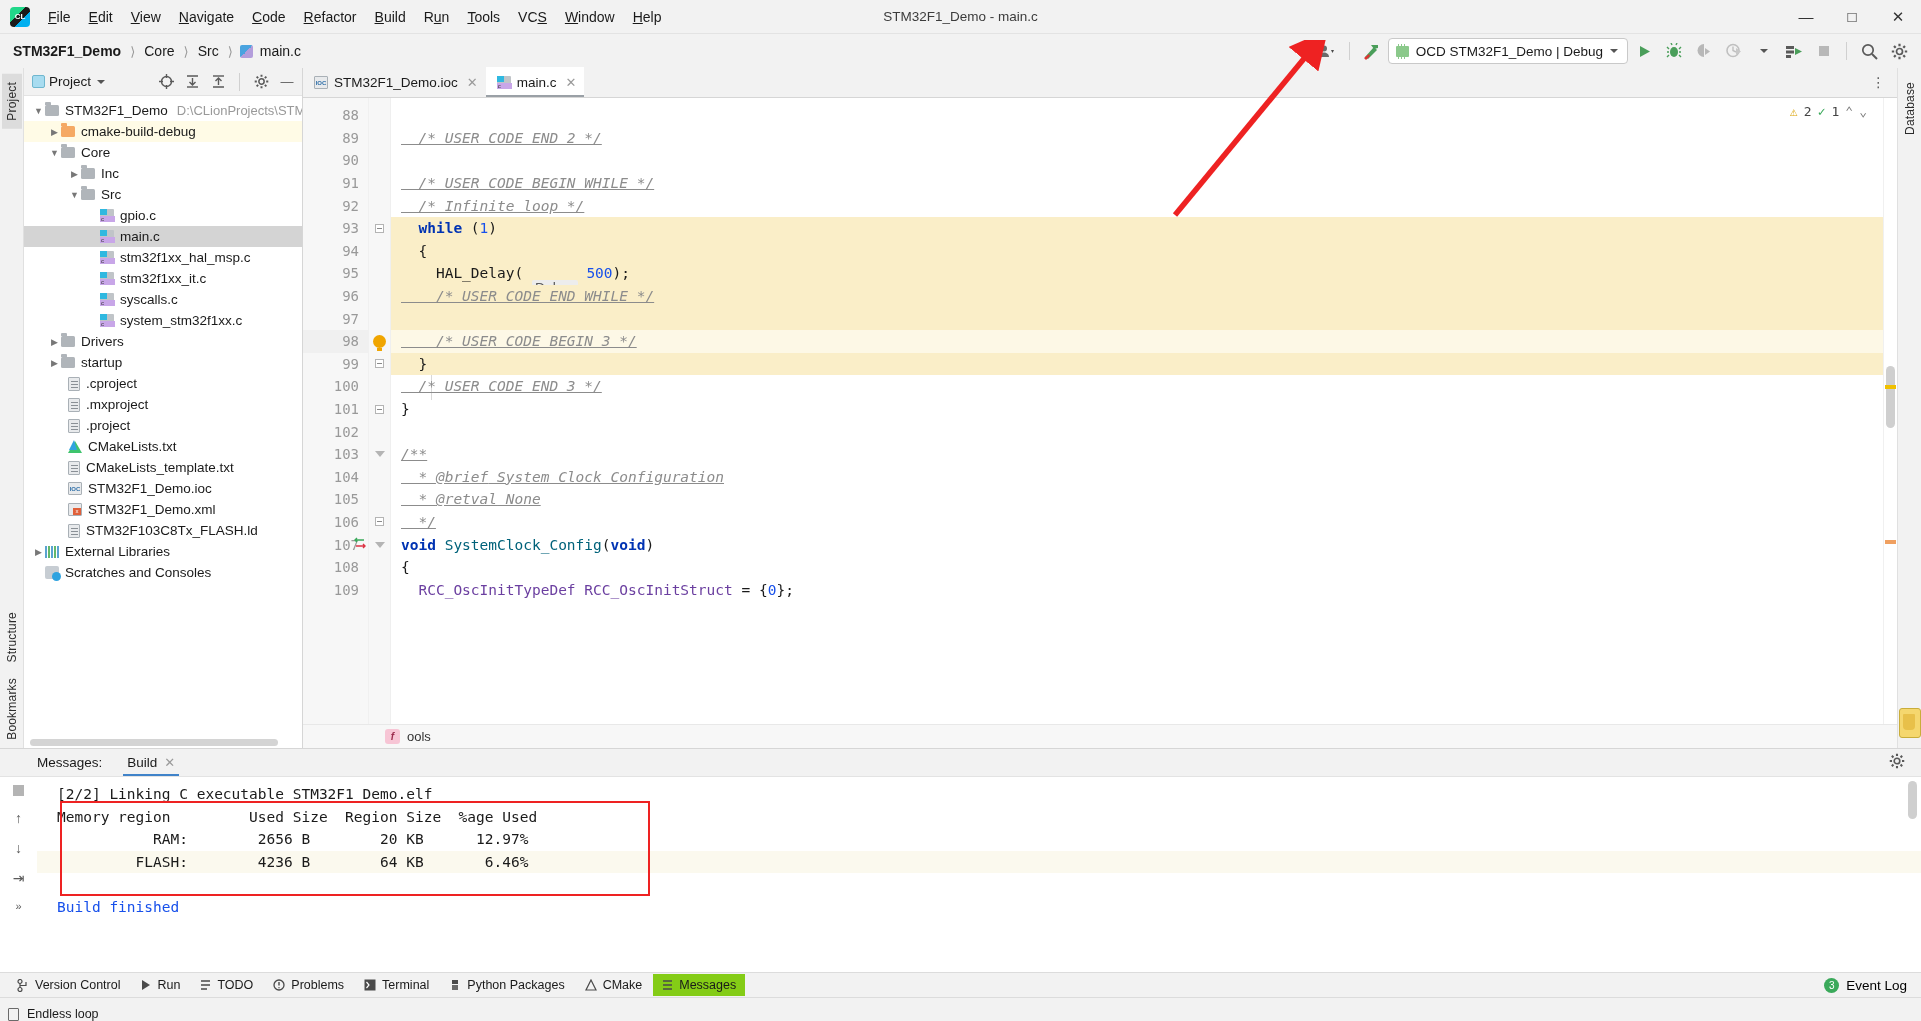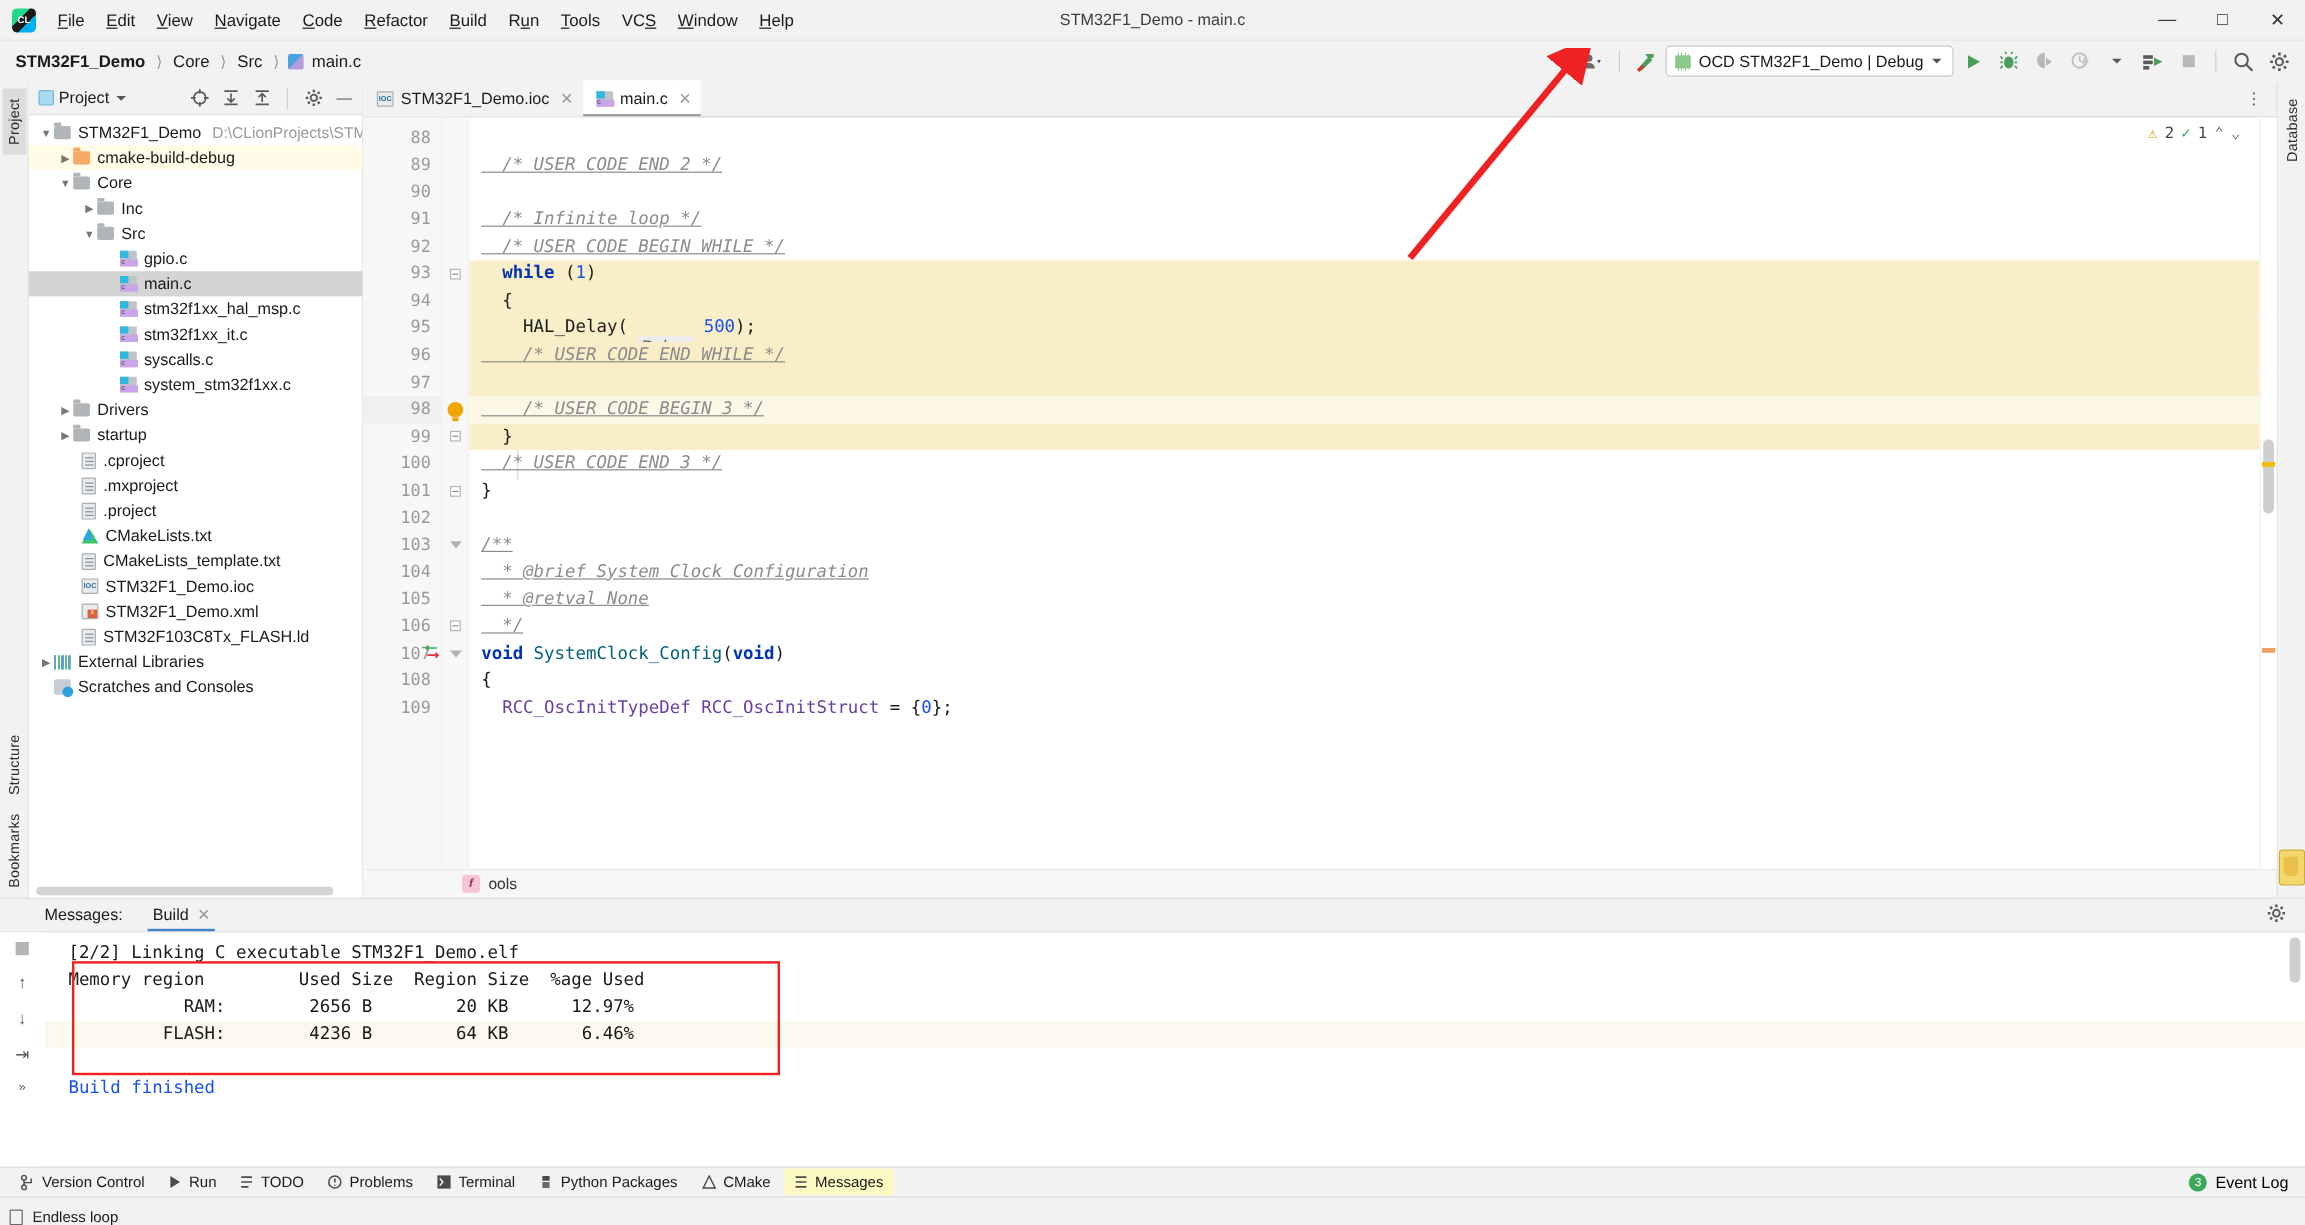--- a/index.html
+++ b/index.html
@@ -222,21 +222,21 @@
                 font-family:"DejaVu Sans Mono", monospace; font-size:14.5px; color:#1a1a1a; }
   .conline { height:22.5px; display:flex; align-items:center; white-space:pre; padding-left:20px; }
   .conline.stripe { background:#fbf9ee; }
   .redbox { position:absolute; border:2.5px solid #ee2222; pointer-events:none; }
   .blue { color:#1750eb; }
 
   
   .toolwinbar { height:25px; display:flex; align-items:center; background:#f2f2f2;
                 border-top:1px solid #dcdcdc; padding-left:8px; gap:2px; flex:none; }
   .twb { display:flex; align-items:center; gap:6px; font-size:12.5px; color:#1a1a1a; padding:4px 9px; white-space:nowrap;}
-  .twb.sel { background:#fef9c3; }
+  .twb.sel { background:#84cc16; }
   .twb-right { margin-left:auto; display:flex; align-items:center; gap:7px; padding-right:14px; }
   .evt-badge { width:15px;height:15px;border-radius:50%;background:#3aa95a;color:#fff;font-size:10px;
                display:flex;align-items:center;justify-content:center; }
 
   .statusbar { height:24px; display:flex; align-items:flex-end; background:#f2f2f2; padding:0 10px 0 8px;
                border-top:1px solid #dcdcdc; font-size:12.5px; color:#1a1a1a; gap:8px; flex:none; }
   .sb-right { margin-left:auto; display:flex; align-items:center; gap:15px; }
   .sb-dim { color:#9a9a9a; }
   .mini-sq { width:11px;height:13px;border:1.5px solid #6a6a6a;border-radius:1px; }
 
@@ -601,22 +601,22 @@
           </div>
           <div class="fline"></div>
             <div class="fline"></div>
         </div>
 
         <div class="code">
           <div class="indent-guide" style="left:40px; top:120px; height:182px;"></div>
           <div class="cl"></div>
           <div class="cl"><span class="cmt">  /* USER CODE END 2 */</span></div>
           <div class="cl"></div>
+          <div class="cl"><span class="cmt">  /* USER CODE BEGIN WHILE */</span></div>
           <div class="cl"><span class="cmt">  /* Infinite loop */</span></div>
-          <div class="cl"><span class="cmt">  /* USER CODE BEGIN WHILE */</span></div>
           <div class="cl hl"><span class="plain">  </span><span class="kw">while</span><span class="plain"> (</span><span class="num">1</span><span class="plain">)</span></div>
           <div class="cl hl"><span class="plain">  {</span></div>
           <div class="cl hl"><span class="plain">    </span><span class="plain">HAL_Delay</span><span class="plain">( </span><span class="hint">Delay:</span><span class="plain"> </span><span class="num">500</span><span class="plain">);</span></div>
           <div class="cl hl"><span class="cmt">    /* USER CODE END WHILE */</span></div>
           <div class="cl hl"></div>
           <div class="cl cur"><span class="cmt">    /* USER CODE BEGIN 3 */</span></div>
           <div class="cl hl"><span class="plain">  }</span></div>
           <div class="cl"><span class="cmt">  /* USER CODE END 3 */</span></div>
           <div class="cl"><span class="plain">}</span></div>
           <div class="cl"></div>

